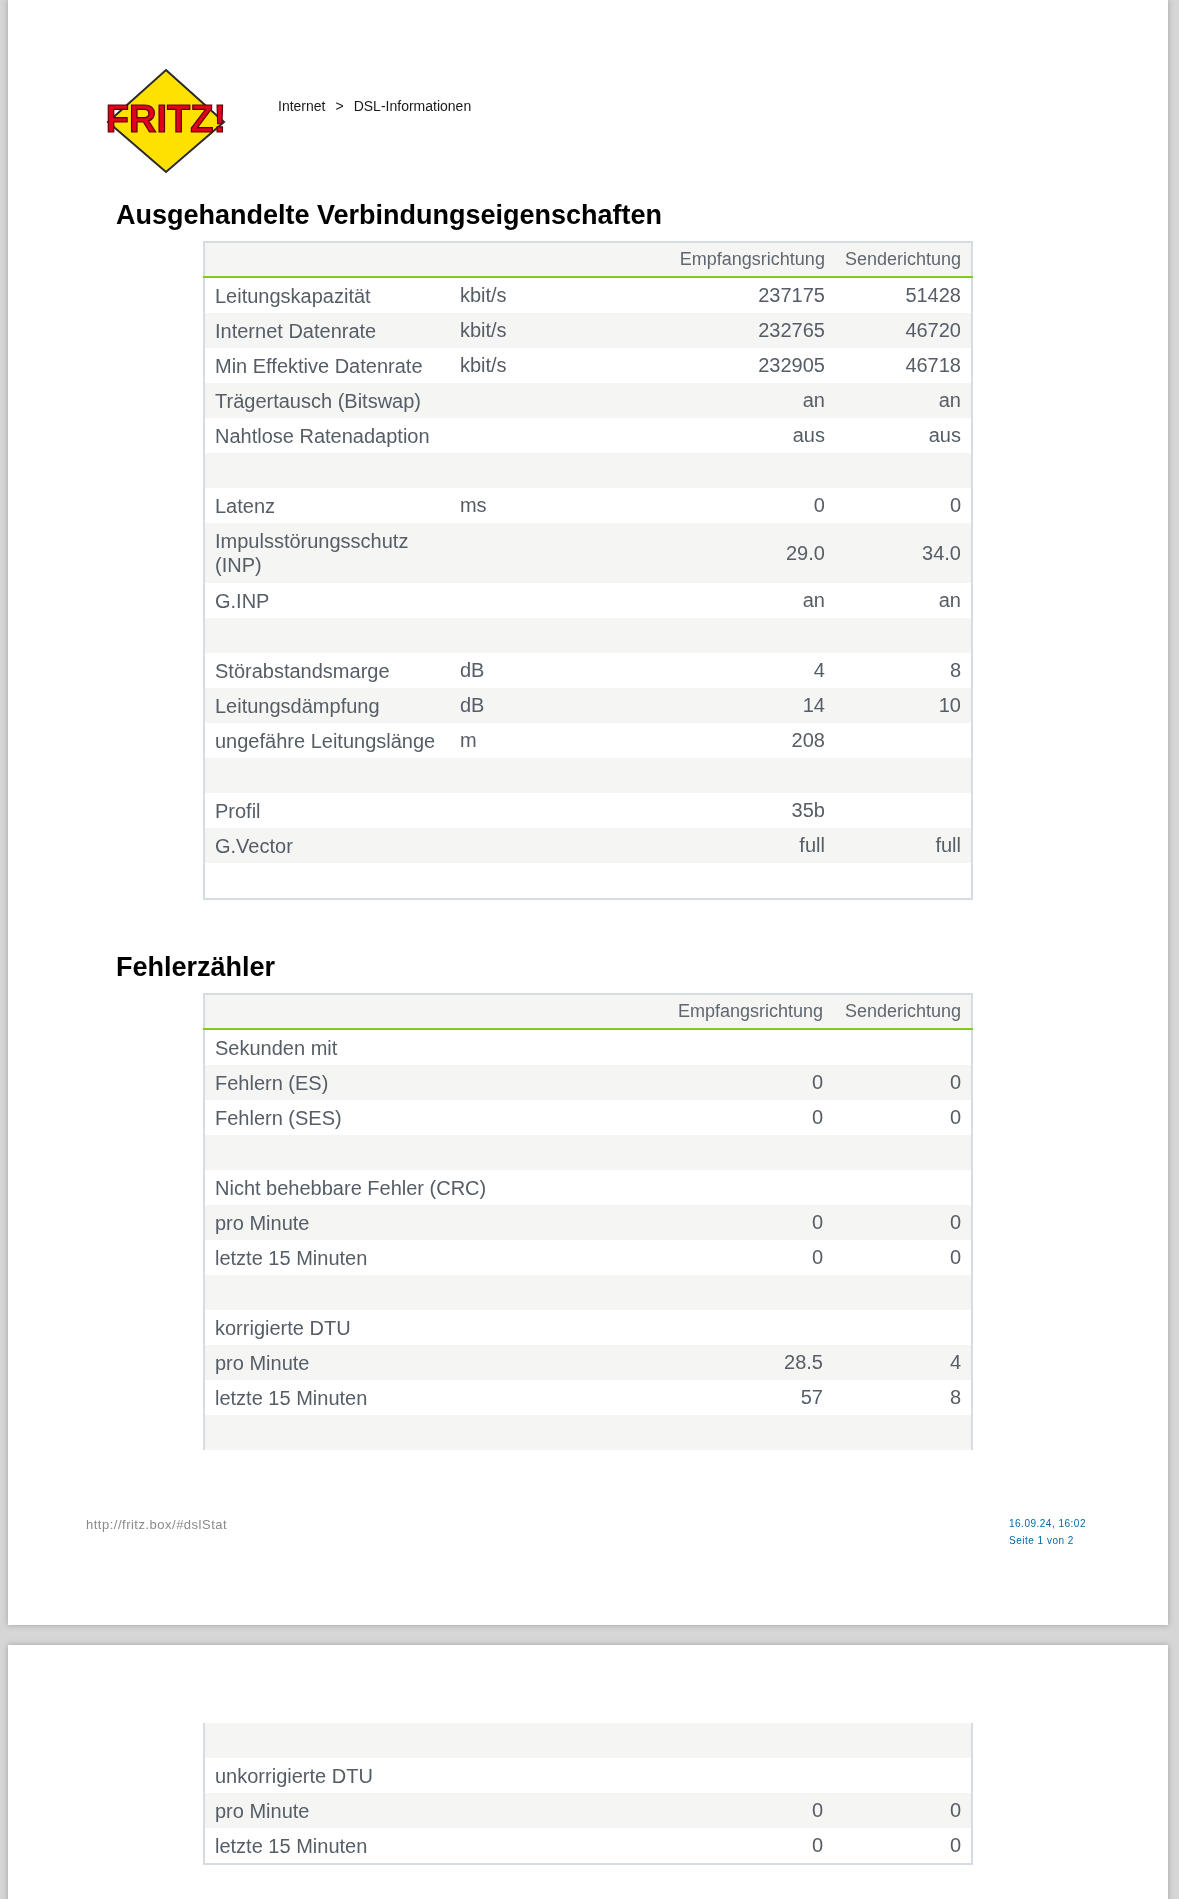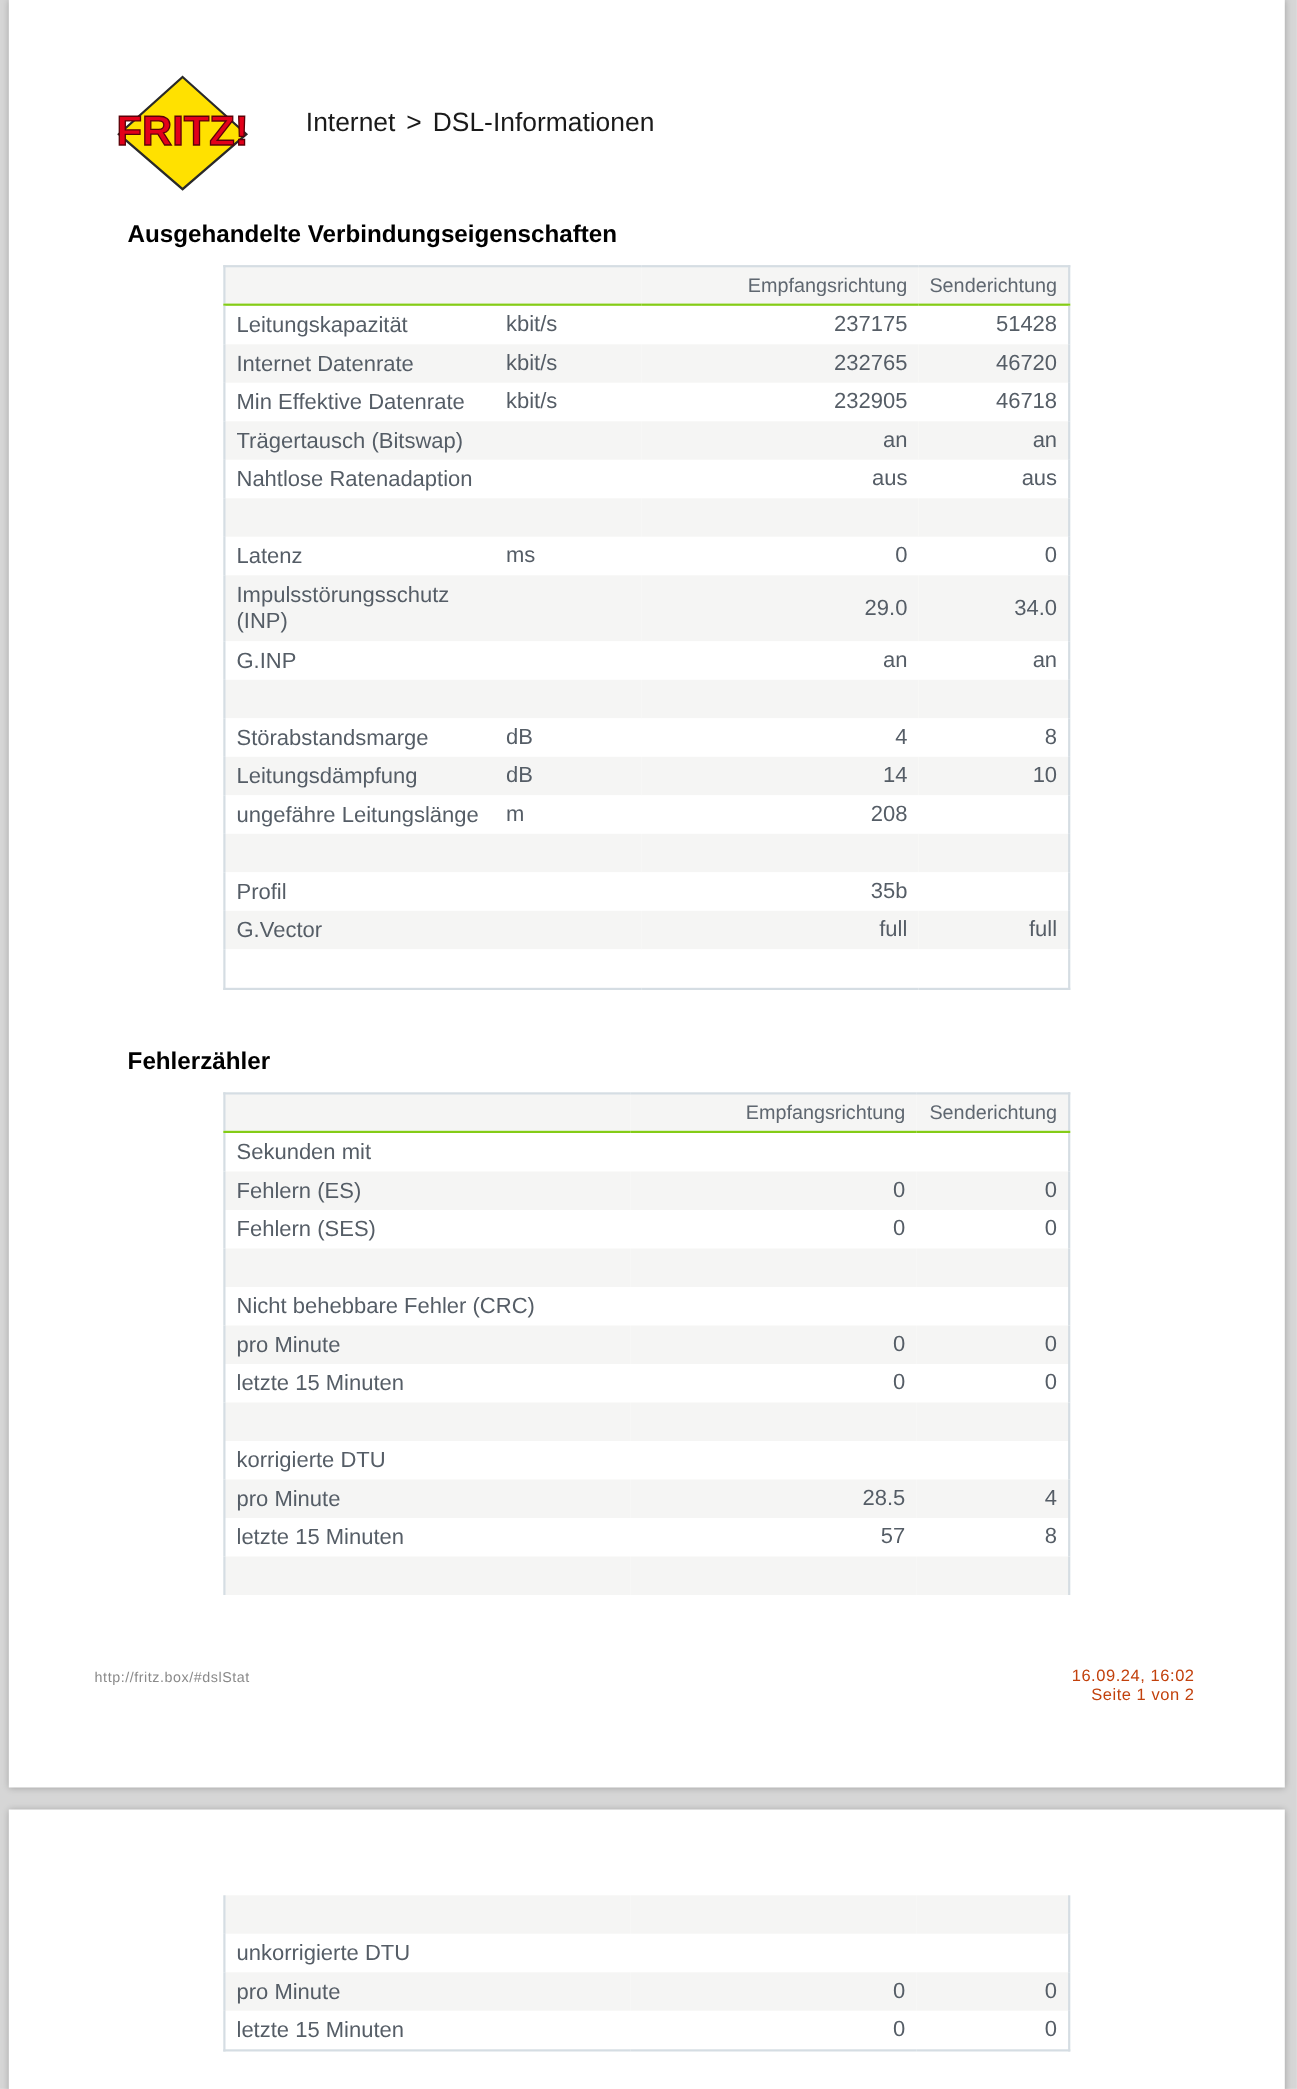--- a/index.html
+++ b/index.html
@@ -13,26 +13,26 @@
     position: absolute; left: 8px; width: 1160px;
     background: #ffffff;
     box-shadow: 0 0 6px rgba(0,0,0,0.25);
   }
   #page1 { top: 0; height: 1625px; }
   #page2 { top: 1645px; height: 260px; }
 
   .logo { position: absolute; left: 92px; top: 66px; width: 140px; height: 108px; }
   .breadcrumb {
     position: absolute; left: 270px; top: 98px;
-    font-size: 24px; color: #1a1a1a;
+    font-size: 14px; color: #1a1a1a;
   }
   .breadcrumb .sep { margin: 0 10px; }
   .section-title {
     position: absolute; left: 108px;
-    font-size: 22px; font-weight: bold; color: #000;
+    font-size: 27px; font-weight: bold; color: #000;
   }
 
   table.dsl {
     position: absolute; left: 195px; width: 770px;
     border-collapse: collapse;
     border: 2px solid #d5dde3;
     font-size: 20px; color: #555d66;
   }
   table.dsl th {
     background: #f5f5f4; font-weight: normal; color: #5f6770;
@@ -51,21 +51,21 @@
   #tbl1 { top: 241px; }
   #tbl2 { top: 993px; border-bottom: none; }
   #tbl3 { top: 78px; border-top: none; }
 
   .footer-url {
     position: absolute; left: 78px; top: 1517px;
     font-size: 13px; color: #8a8a8a; letter-spacing: 0.5px;
   }
   .footer-right {
     position: absolute; right: 82px; top: 1515px;
-    font-size: 15px; color: #c2410c; text-align: right; line-height: 17px; letter-spacing: 0.5px;
+    font-size: 10px; color: #0369a1; line-height: 17px; letter-spacing: 0.5px;
   }
 </style>
 </head>
 <body>
 
 <div class="page" id="page1">
   <svg class="logo" viewBox="0 0 140 108">
     <polygon points="66,4 124,56 66,106 8,56" fill="#ffe100" stroke="#2a2a2a" stroke-width="2"></polygon>
     <text x="66" y="66" text-anchor="middle" font-family="Liberation Sans, sans-serif" font-size="38" font-weight="bold" fill="#e2001a" stroke="#5a0008" stroke-width="1.2">FRITZ!</text>
   </svg>

